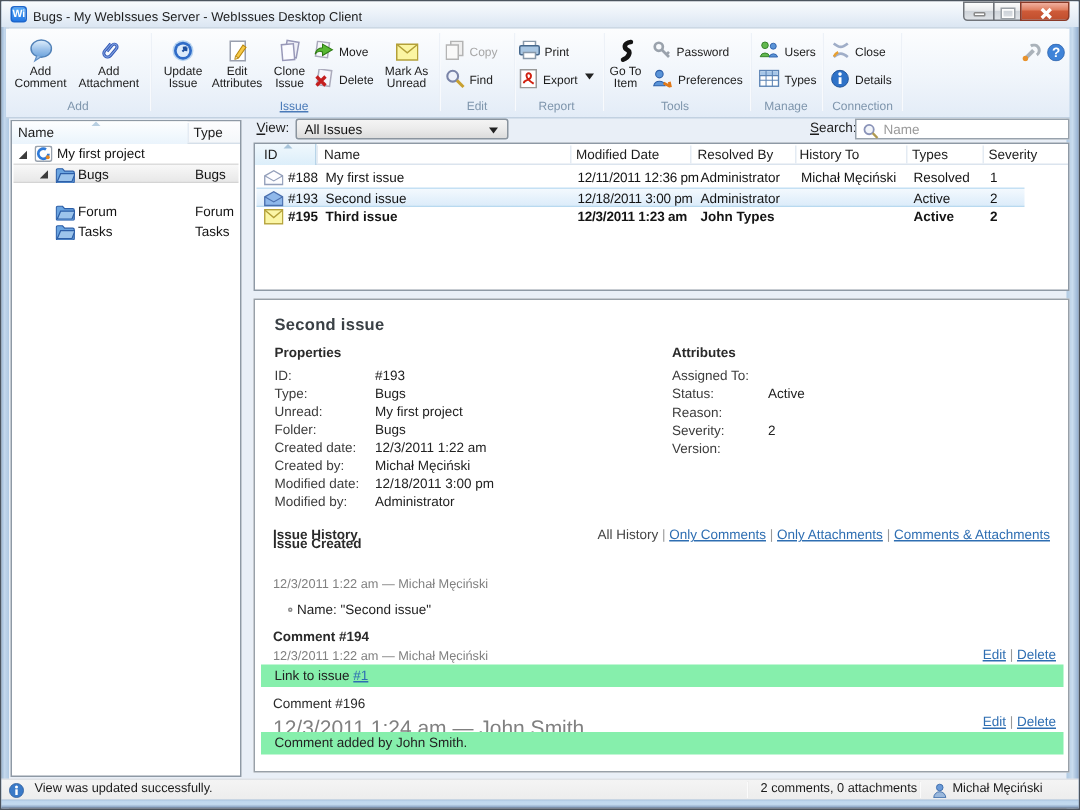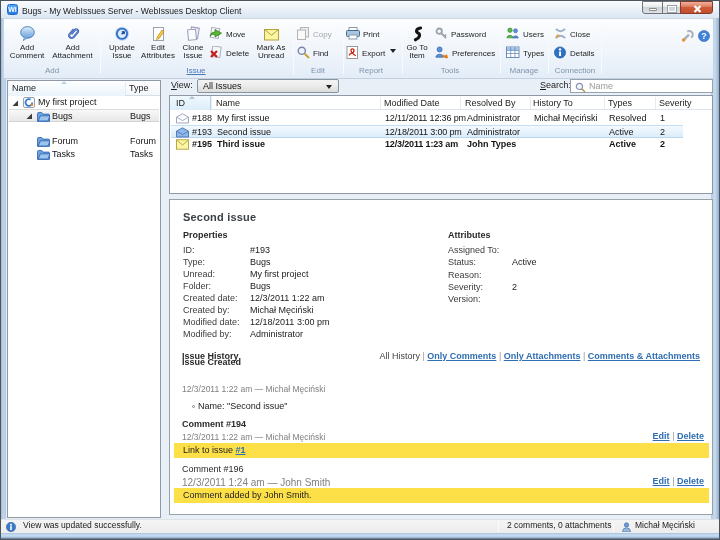--- a/index.html
+++ b/index.html
@@ -39,22 +39,22 @@
 #list { position:absolute; left:169px; top:95px; width:544px; height:99px; background:#fff; border:1px solid #8e99a5; }
 #listhead { position:absolute; left:0; top:0; right:0; height:14px; background:#fff; border-bottom:1px solid #dbe4ee; font-size:9px; color:#1c1c1c; }
 .hcell { position:absolute; top:2px; }
 .hsep { position:absolute; top:1px; height:12px; width:1px; background:#e4ebf3; }
 .lrow { position:absolute; left:1px; height:13px; font-size:9px; color:#141414; line-height:13px; width:512px; }
 .lc { position:absolute; top:0; white-space:nowrap; }
 
 #details { position:absolute; left:169px; top:199px; width:544px; height:316px; background:#fff; border:1px solid #98a0a8; font-size:9px; color:#222; }
 .dlabel { position:absolute; color:#3c3c3c; }
 .dval { position:absolute; color:#222; }
-.histbox { position:absolute; left:4px; width:535px; height:15px; background:#fde047; line-height:15px; padding-left:9px; }
-a.lnk { color:#2e6eb2; text-decoration:underline;font-weight:bold; }
+.histbox { position:absolute; left:4px; width:535px; height:15px; background:#86efac; line-height:15px; padding-left:9px; }
+a.lnk { color:#2e6eb2; text-decoration:underline; }
 .graydate { color:#808080; }
 
 #statusbar { position:absolute; left:1px; right:1px; top:519px; height:14px; background:linear-gradient(#f4f4f4,#ededed); border-top:1px solid #dfe2e6; font-size:8.5px; color:#1a1a1a; }
 .ssep { position:absolute; top:1px; height:11px; width:1px; background:#cdcdcd; border-right:1px solid #fbfbfb; }
 </style>
 </head>
 <body>
 <div id="frame"></div>
 <div id="frameL"></div>
 <div id="frameR"></div>
@@ -373,21 +373,21 @@
   <div class="abs" style="left:12px;top:151px;font-weight:bold;color:#2a2a2a">Issue History</div>
   <div class="abs" style="top:151px;right:12px;color:#444">All History <span style="color:#999">|</span> <a class="lnk">Only Comments</a> <span style="color:#999">|</span> <a class="lnk">Only Attachments</a> <span style="color:#999">|</span> <a class="lnk">Comments &amp; Attachments</a></div>
   <div class="abs" style="left:12px;top:157px;font-weight:bold;color:#2a2a2a">Issue Created</div>
   <div class="abs graydate" style="left:12px;top:184px;font-size:8.5px">12/3/2011 1:22 am — Michał Męciński</div>
   <div class="abs" style="left:22px;top:201px"><span style="display:inline-block;width:3px;height:3px;border:1px solid #888;border-radius:50%;margin-right:3px;vertical-align:1px"></span>Name: "Second issue"</div>
   <div class="abs" style="left:12px;top:219px;font-weight:bold;color:#2a2a2a">Comment #194</div>
   <div class="abs graydate" style="left:12px;top:232px;font-size:8.5px">12/3/2011 1:22 am — Michał Męciński</div>
   <div class="abs" style="top:231px;right:8px"><a class="lnk">Edit</a> <span style="color:#999">|</span> <a class="lnk">Delete</a></div>
   <div class="histbox" style="top:243px">Link to issue <a class="lnk">#1</a></div>
   <div class="abs" style="left:12px;top:264px;font-weight:normal;color:#2a2a2a">Comment #196</div>
-  <div class="abs graydate" style="left:12px;top:277px;font-size:10px">12/3/2011 1:24 am — John Smith</div>
+  <div class="abs graydate" style="left:12px;top:277px;font-size:14px">12/3/2011 1:24 am — John Smith</div>
   <div class="abs" style="top:276px;right:8px"><a class="lnk">Edit</a> <span style="color:#999">|</span> <a class="lnk">Delete</a></div>
   <div class="histbox" style="top:288px">Comment added by John Smith.</div>
 </div>
 <div id="statusbar">
   <svg class="abs" style="left:5px;top:2px" width="10" height="10">
       <circle cx="5" cy="5" r="4.7" fill="#3a7ac8" stroke="#2a5a98" stroke-width="0.5"></circle>
       <rect x="4.2" y="4.2" width="1.6" height="3.8" fill="#fff"></rect>
       <circle cx="5" cy="2.7" r="1" fill="#fff"></circle>
     </svg>
   <div class="abs" style="left:22px;top:0;line-height:10px">View was updated successfully.</div>

